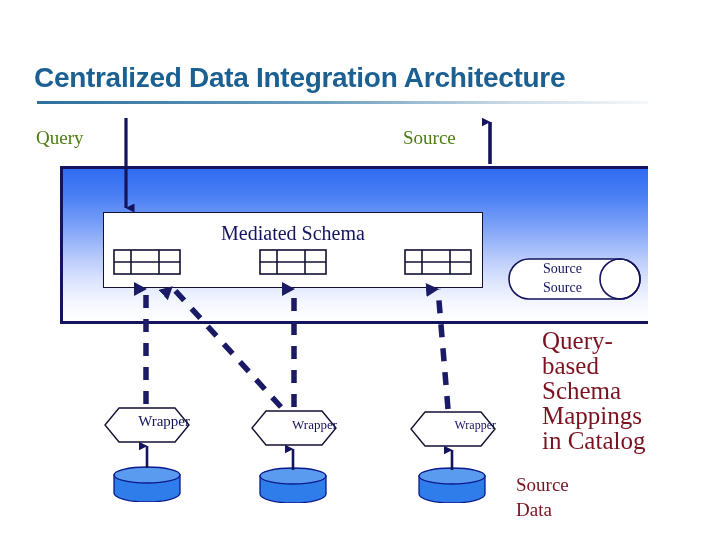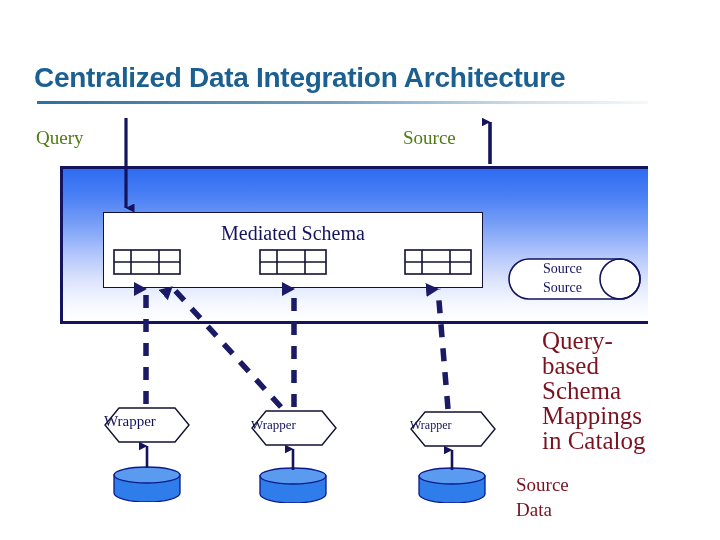--- a/index.html
+++ b/index.html
@@ -123,21 +123,21 @@
     font-size: 14px;
     line-height: 19px;
     color: #13135e;
   }
 
   
   .wrapper-shape { position: absolute; width: 86px; height: 36px; }
   .wrapper-label {
     position: absolute;
     width: 86px;
-    text-align: left;
+    text-align: right;
     font-family: "Liberation Serif", serif;
     color: #13135e;
     pointer-events: none;
   }
   #wrap0 { left: 104px; top: 407px; }
   #wrap0-label { left: 104px; top: 413px; font-size: 15px; }
   #wrap1 { left: 251px; top: 410px; }
   #wrap1-label { left: 251px; top: 417px; font-size: 13px; }
   #wrap2 { left: 410px; top: 411px; }
   #wrap2-label { left: 410px; top: 418px; font-size: 12px; }

